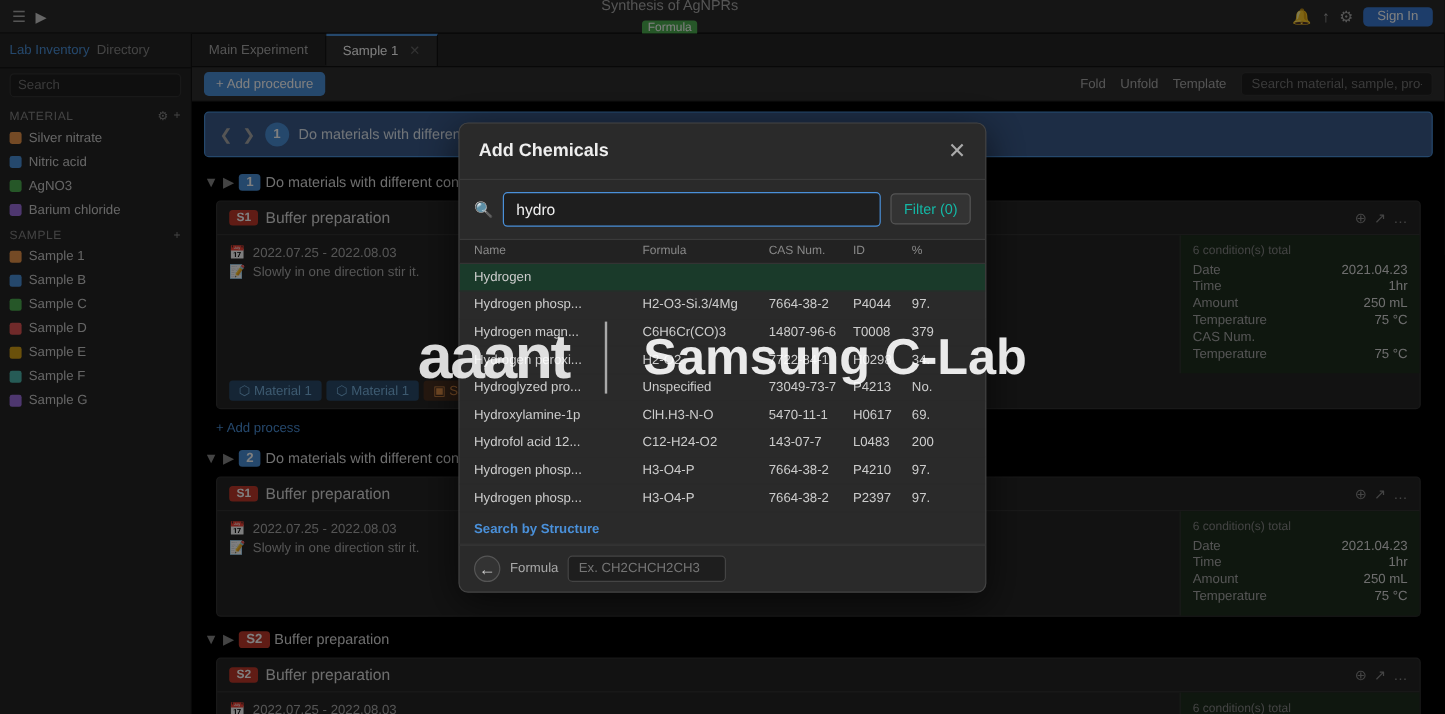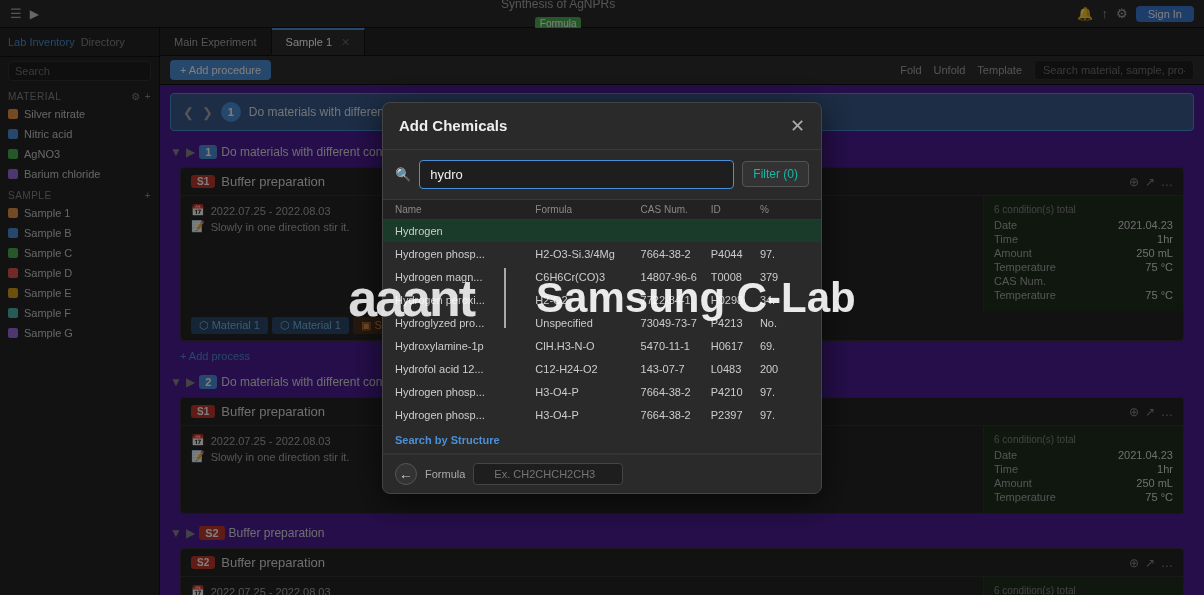--- a/index.html
+++ b/index.html
@@ -26,21 +26,21 @@
     .dot { width: 10px; height: 10px; border-radius: 2px; flex-shrink: 0; }
     .dot-orange { background: #e8944a; }
     .dot-blue { background: #4a90d9; }
     .dot-green { background: #4caf50; }
     .dot-purple { background: #9c6fde; }
     .dot-red { background: #e05555; }
     .dot-yellow { background: #d4a017; }
     .dot-teal { background: #4db6ac; }
 
     
-    .main-area { flex: 1; display: flex; flex-direction: column; background: #4c1d95; overflow: hidden; }
+    .main-area { flex: 1; display: flex; flex-direction: column; background: #000000; overflow: hidden; }
 
     
     .tabs { display: flex; align-items: center; background: #252525; border-bottom: 1px solid #111; }
     .tab { padding: 6px 14px; font-size: 11px; color: #aaa; cursor: pointer; border-right: 1px solid #111; }
     .tab.active { background: #2e2e2e; color: #fff; border-top: 2px solid #4a90d9; }
     .tab-close { margin-left: 6px; color: #666; cursor: pointer; }
 
     
     .toolbar { display: flex; align-items: center; justify-content: space-between; padding: 4px 10px; background: #2e2e2e; border-bottom: 1px solid #111; }
     .toolbar-left { display: flex; gap: 6px; }
@@ -96,21 +96,21 @@
     .modal-search-row { display: flex; align-items: center; gap: 8px; padding: 10px 12px; border-bottom: 1px solid #3a3a3a; }
     .modal-search { flex: 1; background: #1e1e1e; border: 1px solid #4a90d9; border-radius: 4px; color: #eee; padding: 6px 10px; font-size: 13px; }
     .filter-btn { background: #333; border: 1px solid #555; color: #14b8a6; border-radius: 4px; padding: 5px 10px; font-size: 12px; cursor: pointer; }
     .modal-table { flex: 1; overflow-y: auto; }
     .table-header-row { display: grid; grid-template-columns: 2fr 1.5fr 1fr 0.7fr 0.7fr; background: #222; padding: 4px 12px; font-size: 10px; color: #888; border-bottom: 1px solid #333; }
     .chem-row { display: grid; grid-template-columns: 2fr 1.5fr 1fr 0.7fr 0.7fr; padding: 5px 12px; border-bottom: 1px solid #2a2a2a; cursor: pointer; font-size: 11px; color: #ccc; align-items: center; }
     .chem-row.selected { background: #1a3a2a; }
     .modal-footer { padding: 8px 12px; border-top: 1px solid #333; display: flex; align-items: center; gap: 8px; }
     .search-structure-link { color: #4a90d9; font-size: 11px; cursor: pointer; text-decoration: none; }
     .formula-label { color: #aaa; font-size: 11px; }
-    .formula-input { background: #1e1e1e; border: 1px solid #444; border-radius: 4px; color: #aaa; padding: 4px 20px; font-size: 11px; width: 150px; }
+    .formula-input { background: #1e1e1e; border: 1px solid #444; border-radius: 4px; color: #aaa; padding: 4px 8px; font-size: 11px; width: 132px; }
     .nav-arrow-btn { background: #333; border: 1px solid #555; color: #ccc; border-radius: 50%; width: 22px; height: 22px; font-size: 14px; cursor: pointer; display: flex; align-items: center; justify-content: center; }
 
     
     .watermark { position: absolute; top: 0; left: 0; width: 100%; height: 100%; display: flex; align-items: center; justify-content: center; pointer-events: none; z-index: 200; }
     .watermark-inner { display: flex; align-items: center; gap: 0; }
     .logo-aaant { font-size: 52px; font-weight: 900; color: rgba(255,255,255,0.85); letter-spacing: -2px; font-family: 'Arial Rounded MT Bold', Arial, sans-serif; }
     .divider-line { width: 2px; height: 60px; background: rgba(255,255,255,0.6); margin: 0 30px; }
     .logo-samsung { font-size: 42px; font-weight: 800; color: rgba(255,255,255,0.9); font-family: Arial, sans-serif; }
   </style>
 </head>

